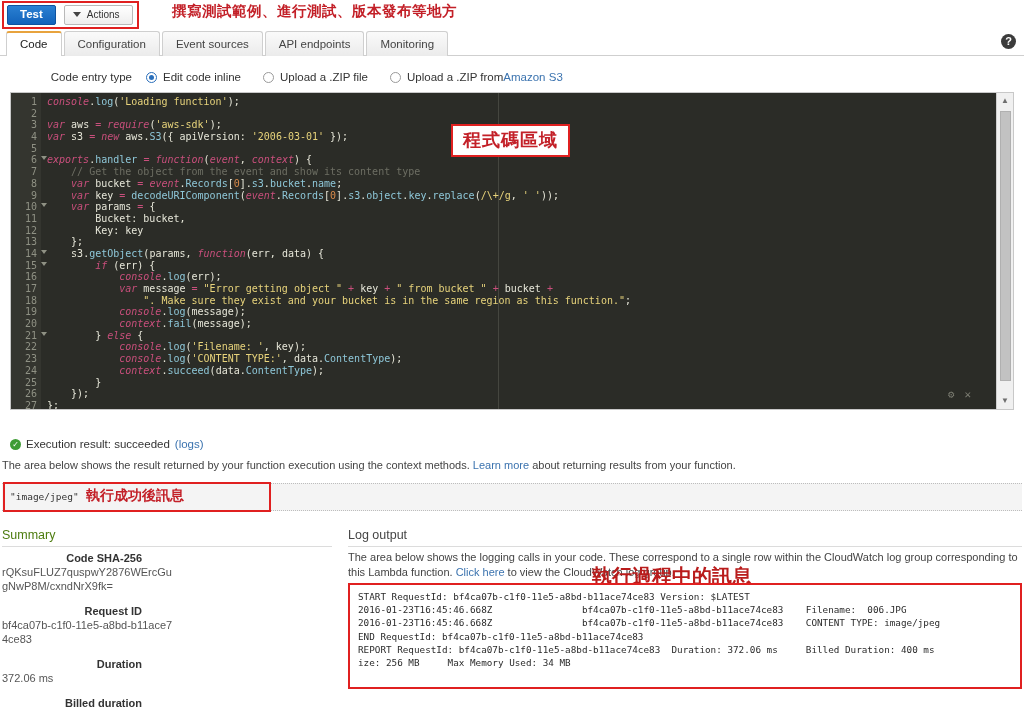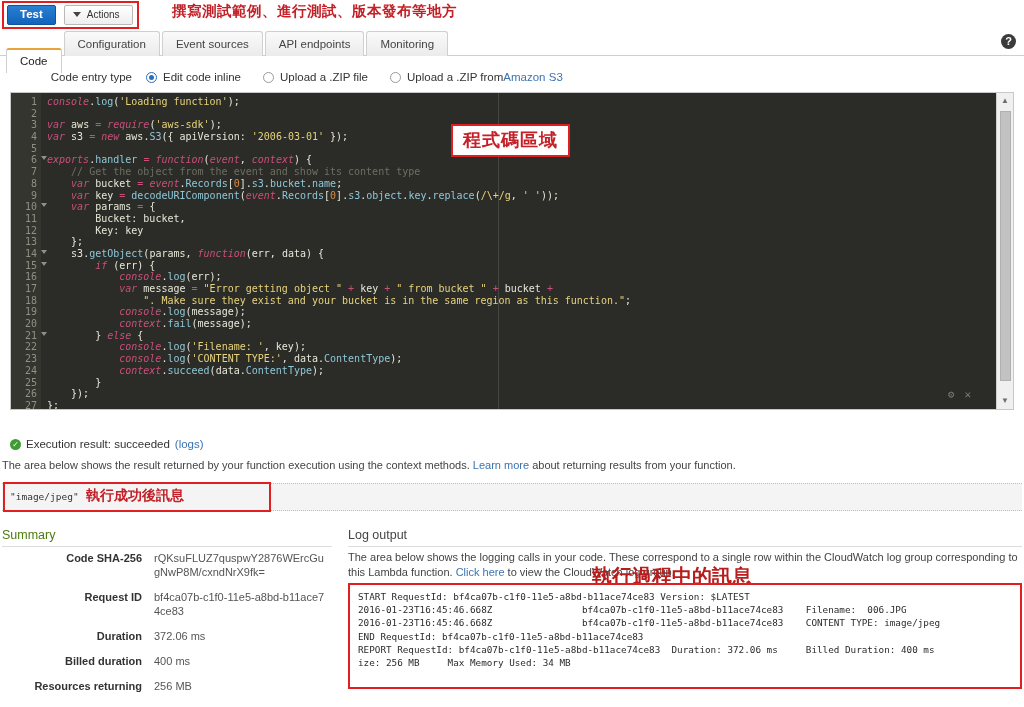--- a/index.html
+++ b/index.html
@@ -85,21 +85,21 @@
     line-height: 14px;
     cursor: pointer;
     position: relative;
     top: 1px;
   }
   .tab.active {
     background: #ffffff;
     border-top: 2px solid #e8a33d;
     color: #222222;
     padding-top: 4px;
-    top: 18px;
+    top: 1px;
     z-index: 2;
   }
   .help-icon {
     position: absolute; right: 8px; top: 4px;
     width: 15px; height: 15px; border-radius: 50%;
     background: #3b3b3b; color: #fff;
     font-size: 11px; font-weight: bold;
     text-align: center; line-height: 15px;
     cursor: pointer;
   }
@@ -244,21 +244,21 @@
     font-size: 12.5px; color: #4d7c0f;
   }
   .sum-rule {
     position: absolute; left: 2px; top: 546px; width: 330px; height: 1px;
     background: #dcdcdc;
   }
   .sum-table {
     position: absolute; left: 2px; top: 551px; width: 336px;
     font-size: 11px;
   }
-  .sum-row { display: flex; margin-bottom: 11px; }
+  .sum-row { display: flex; margin-bottom: 11px; flex-direction: column; }
   .sum-lbl {
     width: 152px; text-align: right; padding-right: 12px;
     color: #333333; font-weight: bold; line-height: 14px;
   }
   .sum-val { color: #555555; line-height: 14px; word-break: break-all; width: 175px; }
 
   
   .log-title {
     position: absolute; left: 348px; top: 528px;
     font-size: 12.5px; color: #444444;

